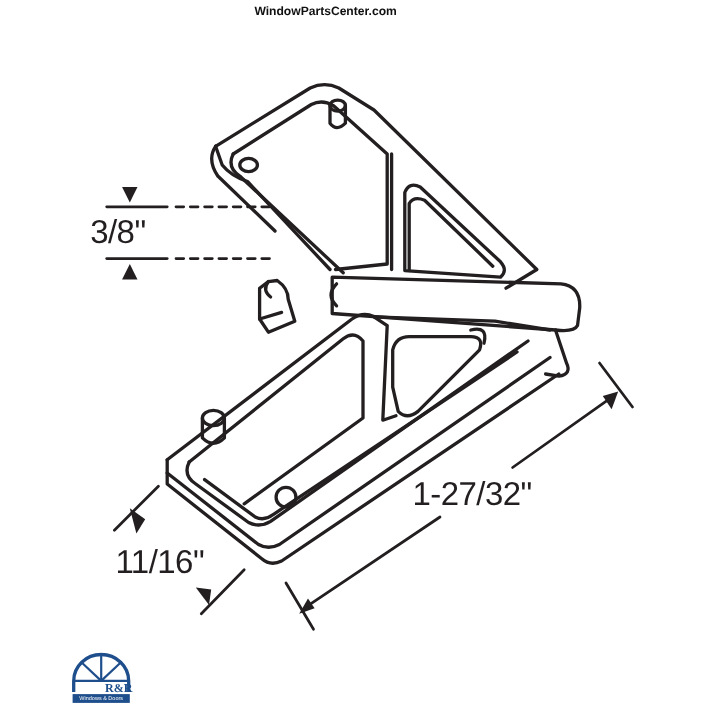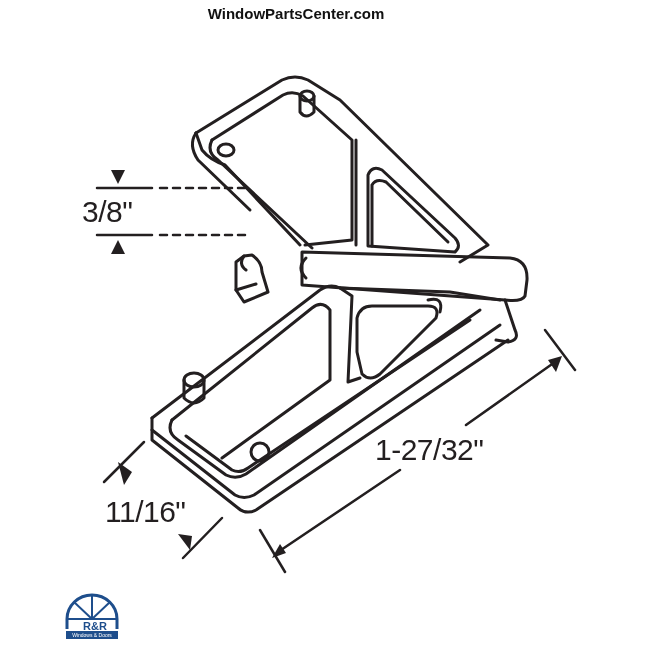--- a/index.html
+++ b/index.html
@@ -1,27 +1,27 @@
 <!DOCTYPE html>
 <html><head>
 <meta charset="utf-8">
 <style>
   html, body { margin: 0; padding: 0; background: #ffffff; }
   body { width: 645px; height: 645px; position: relative; overflow: hidden; font-family: "Liberation Sans", sans-serif; }
   .site-title {
     position: absolute; left: 0; top: 5px; width: 592px; text-align: center;
-    font-family: "Liberation Sans", sans-serif; font-weight: bold; font-size: 15px; color: #111;
+    font-family: "Liberation Sans", sans-serif; font-weight: bold; font-size: 11px; color: #111;
   }
   svg.drawing { position: absolute; left: 0; top: 0; }
   .dim-label {
     position: absolute; font-family: "Liberation Sans", sans-serif; color: #231f20;
     font-size: 30px; letter-spacing: -0.5px; line-height: 1;
   }
   .logo { position: absolute; left: 64px; top: 593px; width: 60px; height: 48px; }
-  .logo-r { position: absolute; left: 3px; top: 27px; width: 56px; text-align: center; font-family: Liberation Sans, sans-serif; font-weight: bold; font-size: 11px; color: #1e4e8c; }
+  .logo-r { position: absolute; left: 16px; top: 27px; width: 56px; text-align: center; font-family: Liberation Serif, serif; font-weight: bold; font-size: 11px; color: #1e4e8c; }
   .logo-sub { position: absolute; left: 2px; top: 38px; width: 52px; height: 8px; background: #1e4e8c; color: #fff; font-family: "Liberation Sans", sans-serif; font-size: 5px; line-height: 8px; text-align: center; }
 </style>
 </head>
 <body>
 
 <div class="site-title">WindowPartsCenter.com</div>
 
 <svg class="drawing" width="645" height="645" viewBox="0 0 645 645" fill="none" stroke="#231f20" stroke-width="3" stroke-linejoin="round" stroke-linecap="round">
 
   <g>

